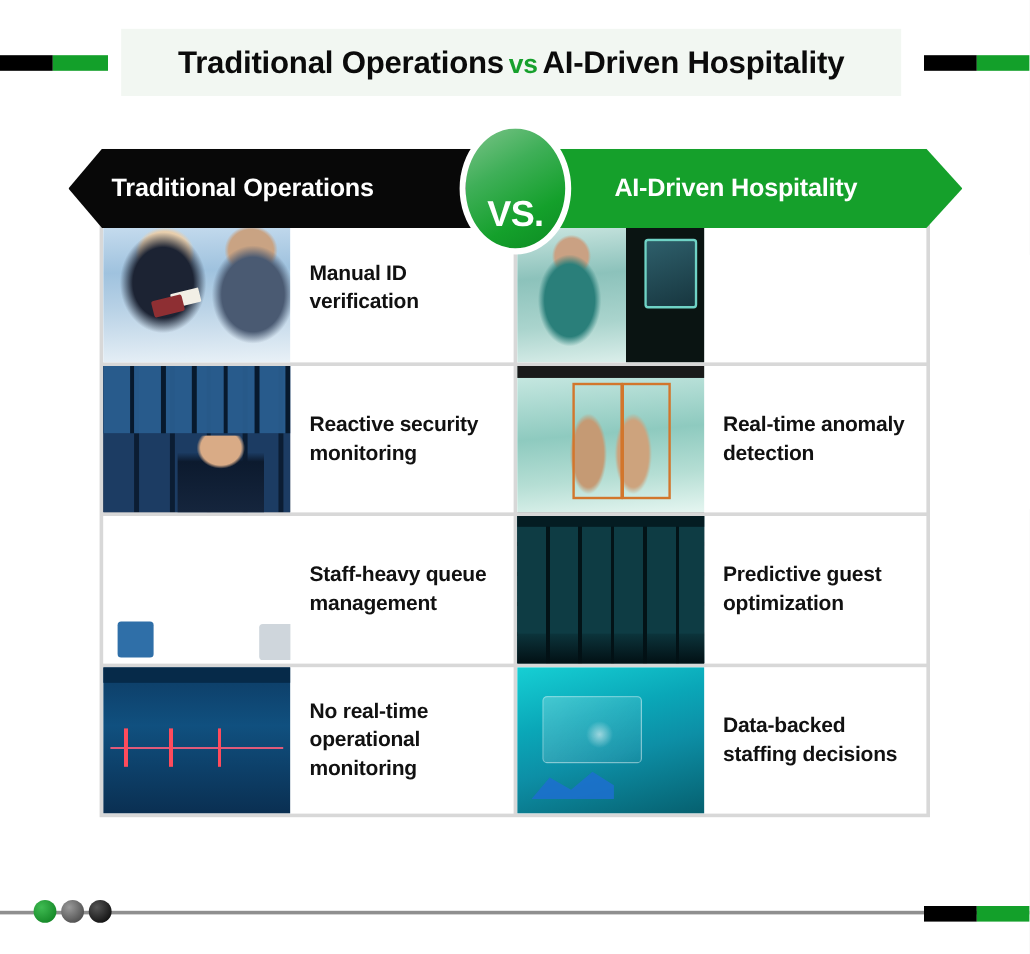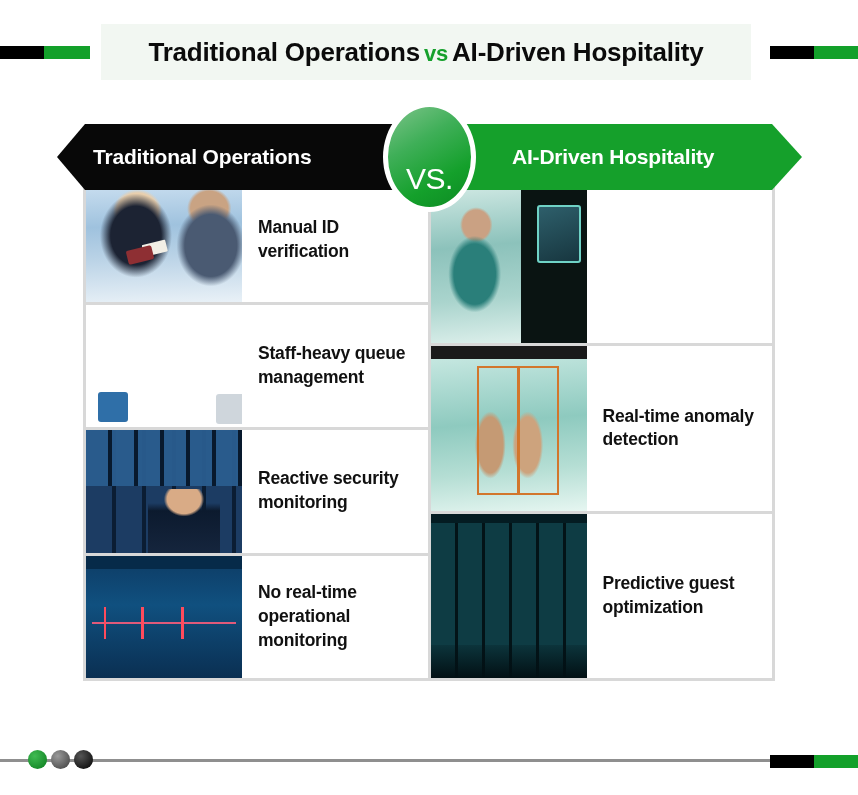--- a/index.html
+++ b/index.html
@@ -115,21 +115,21 @@
     border-radius: 50%;
     background: linear-gradient(150deg, #7dc48a 0%, #3faf58 35%, #14a02b 70%, #0d8a23 100%);
     border: 5px solid #ffffff;
     display: flex;
     align-items: center;
     justify-content: center;
     z-index: 9;
   }
   .vs-badge-text {
     font-size: 30px;
-    font-weight: normal;
+    font-weight: bold;
     color: #ffffff;
     letter-spacing: -0.5px;
     margin-top: 43px;
   }
 
   
   .grid-wrap {
     position: absolute;
     left: 83px; top: 176px;
     width: 692px; height: 505px;
@@ -393,38 +393,38 @@
         <div class="card-img">
             <div class="ph ph-idcheck"></div>
           </div>
         <div class="card-text">
           <span>Manual ID verification</span>
         </div>
       </div>
 
       <div class="card">
         <div class="card-img">
+            <div class="ph ph-controlroom"></div>
+          </div>
+        <div class="card-text">
+          <span>Reactive security monitoring</span>
+        </div>
+      </div>
+
+      <div class="card">
+        <div class="card-img">
             <div class="ph ph-queue"></div>
           </div>
         <div class="card-text">
           <span>Staff-heavy queue management</span>
         </div>
       </div>
 
       <div class="card">
         <div class="card-img">
-            <div class="ph ph-controlroom"></div>
-          </div>
-        <div class="card-text">
-          <span>Reactive security monitoring</span>
-        </div>
-      </div>
-
-      <div class="card">
-        <div class="card-img">
             <div class="ph ph-dashboard"></div>
           </div>
         <div class="card-text">
           <span>No real-time operational monitoring</span>
         </div>
       </div>
 
     </div>
 
     <div class="col">
@@ -446,20 +446,28 @@
 
       <div class="card">
         <div class="card-img">
             <div class="ph ph-videowall"></div>
           </div>
         <div class="card-text">
           <span>Predictive guest optimization</span>
         </div>
       </div>
 
+      <div class="card">
+        <div class="card-img">
+            <div class="ph ph-analytics"></div>
+          </div>
+        <div class="card-text">
+          <span>Data-backed staffing decisions</span>
+        </div>
+      </div>
 
     </div>
 
   </div>
 
   <div class="footer">
     <div class="footer-line"></div>
     <div class="footer-dot dot-green"></div>
     <div class="footer-dot dot-gray"></div>
     <div class="footer-dot dot-black"></div>

